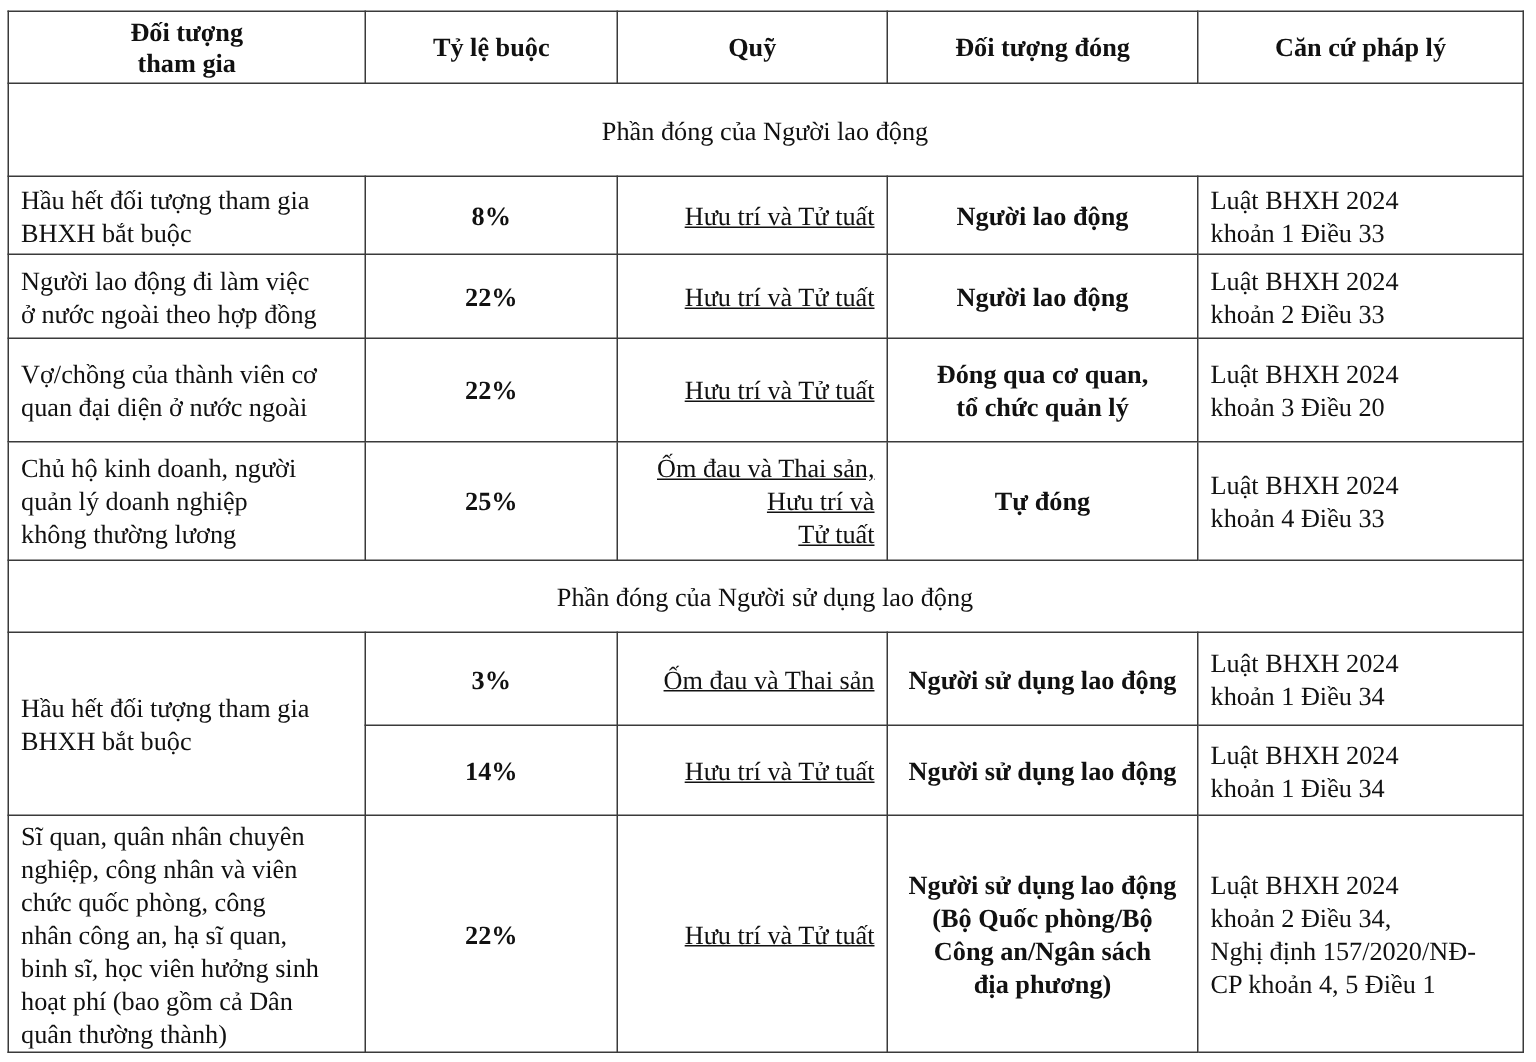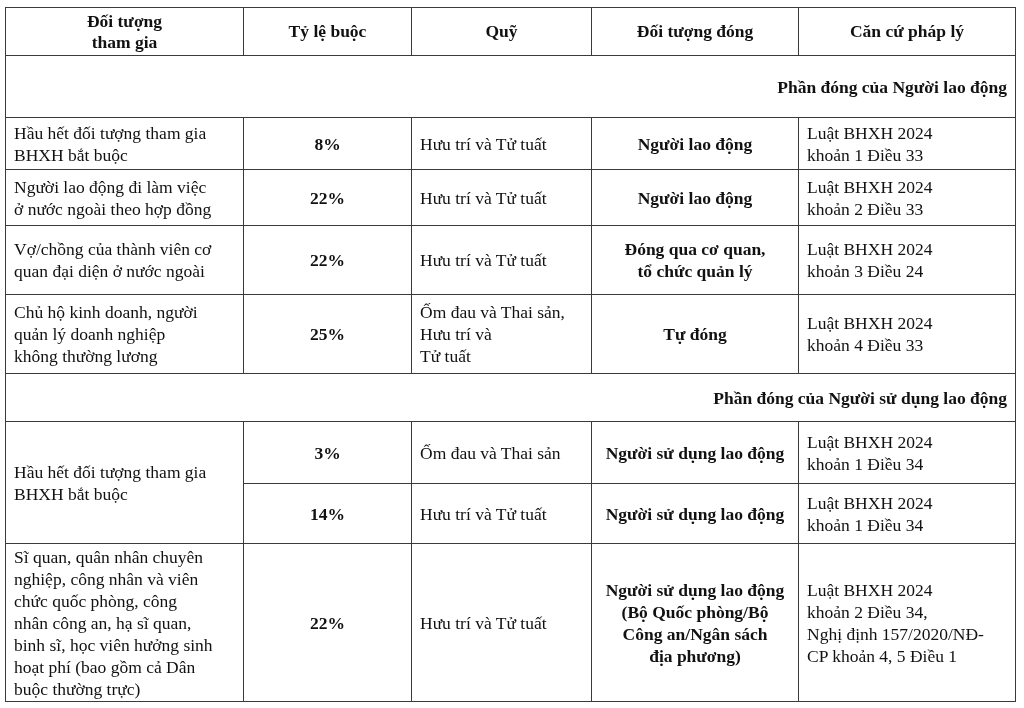--- a/index.html
+++ b/index.html
@@ -3,24 +3,24 @@
 <meta charset="utf-8">
 <style>
   html, body { margin: 0; padding: 0; background: #ffffff; }
   body { width: 1024px; height: 708px; overflow: hidden; position: relative;
          font-family: "Liberation Serif", "DejaVu Serif", serif; color: #111; }
   table.bhxh { position: absolute; left: 5px; top: 7px; width: 1010px;
          border-collapse: collapse; table-layout: fixed; font-size: 17.5px; line-height: 22px; }
   table.bhxh td, table.bhxh th { border: 1.5px solid #3a3a3a; padding: 0 8px; vertical-align: middle; }
   th { font-weight: bold; text-align: center; font-size: 17.5px; line-height: 21px; }
   tr.hdr { height: 48px; }
-  tr.section td { font-weight: bold; text-align: right; padding-left: 7px; }
+  tr.section td { font-weight: normal; text-align: center; padding-left: 7px; }
   .c { text-align: center; font-weight: bold; }
   .b { font-weight: bold; }
-  .l { text-align: left; }
+  .l { text-align: right; text-decoration: underline; }
   td.first { padding-left: 7px; padding-right: 4px; }
   td.legal { padding-left: 7px; padding-right: 2px; }
 </style>
 </head>
 <body>
 
 <table class="bhxh">
   <colgroup>
     <col style="width:238px">
       <col style="width:168px">
@@ -78,21 +78,21 @@
       <div>quan đại diện ở nước ngoài</div>
     </td>
     <td class="c b">22%</td>
     <td class="l">Hưu trí và Tử tuất</td>
     <td class="c">
       <div>Đóng qua cơ quan,</div>
       <div>tổ chức quản lý</div>
     </td>
     <td class="legal">
       <div>Luật BHXH 2024</div>
-      <div>khoản 3 Điều 24</div>
+      <div>khoản 3 Điều 20</div>
     </td>
   </tr>
 
   <tr style="height:79px">
     <td class="first">
       <div>Chủ hộ kinh doanh, người</div>
       <div>quản lý doanh nghiệp</div>
       <div>không thường lương</div>
     </td>
     <td class="c b">25%</td>
@@ -136,21 +136,21 @@
   </tr>
 
   <tr style="height:158px">
     <td class="first">
       <div>Sĩ quan, quân nhân chuyên</div>
       <div>nghiệp, công nhân và viên</div>
       <div>chức quốc phòng, công</div>
       <div>nhân công an, hạ sĩ quan,</div>
       <div>binh sĩ, học viên hưởng sinh</div>
       <div>hoạt phí (bao gồm cả Dân</div>
-      <div>buộc thường trực)</div>
+      <div>quân thường thành)</div>
     </td>
     <td class="c b">22%</td>
     <td class="l">Hưu trí và Tử tuất</td>
     <td class="c">
       <div>Người sử dụng lao động</div>
       <div>(Bộ Quốc phòng/Bộ</div>
       <div>Công an/Ngân sách</div>
       <div>địa phương)</div>
     </td>
     <td class="legal">

